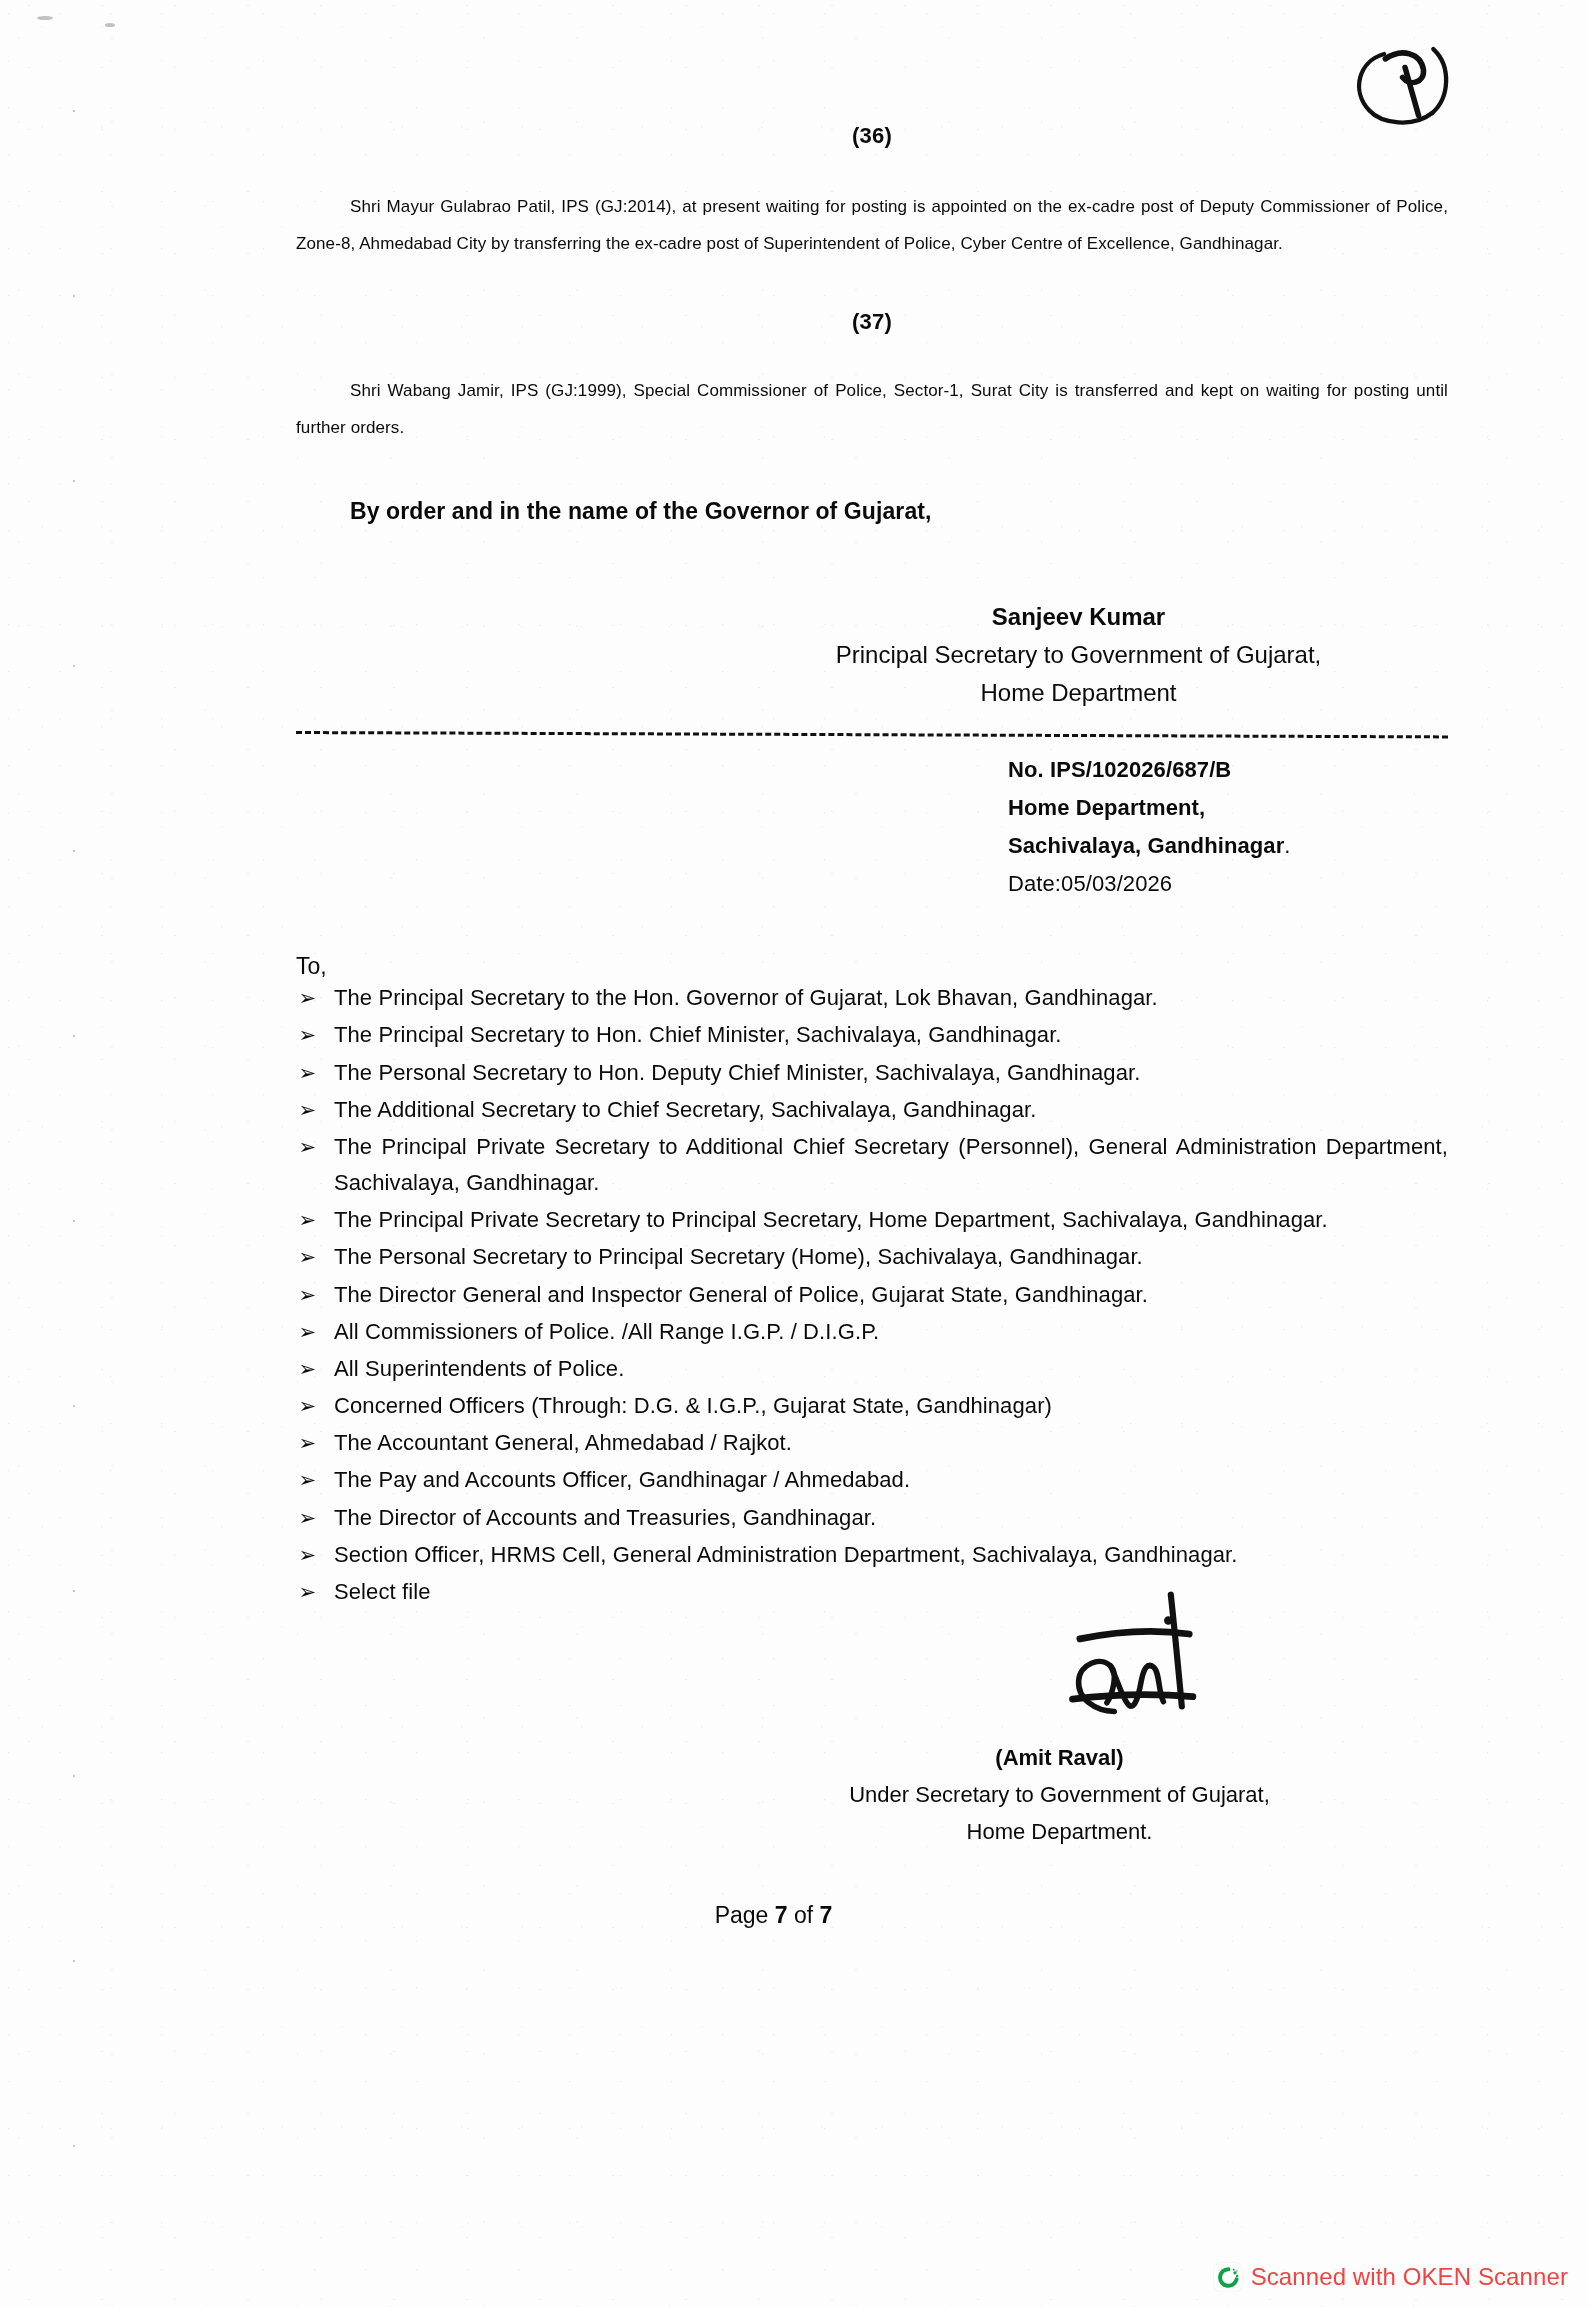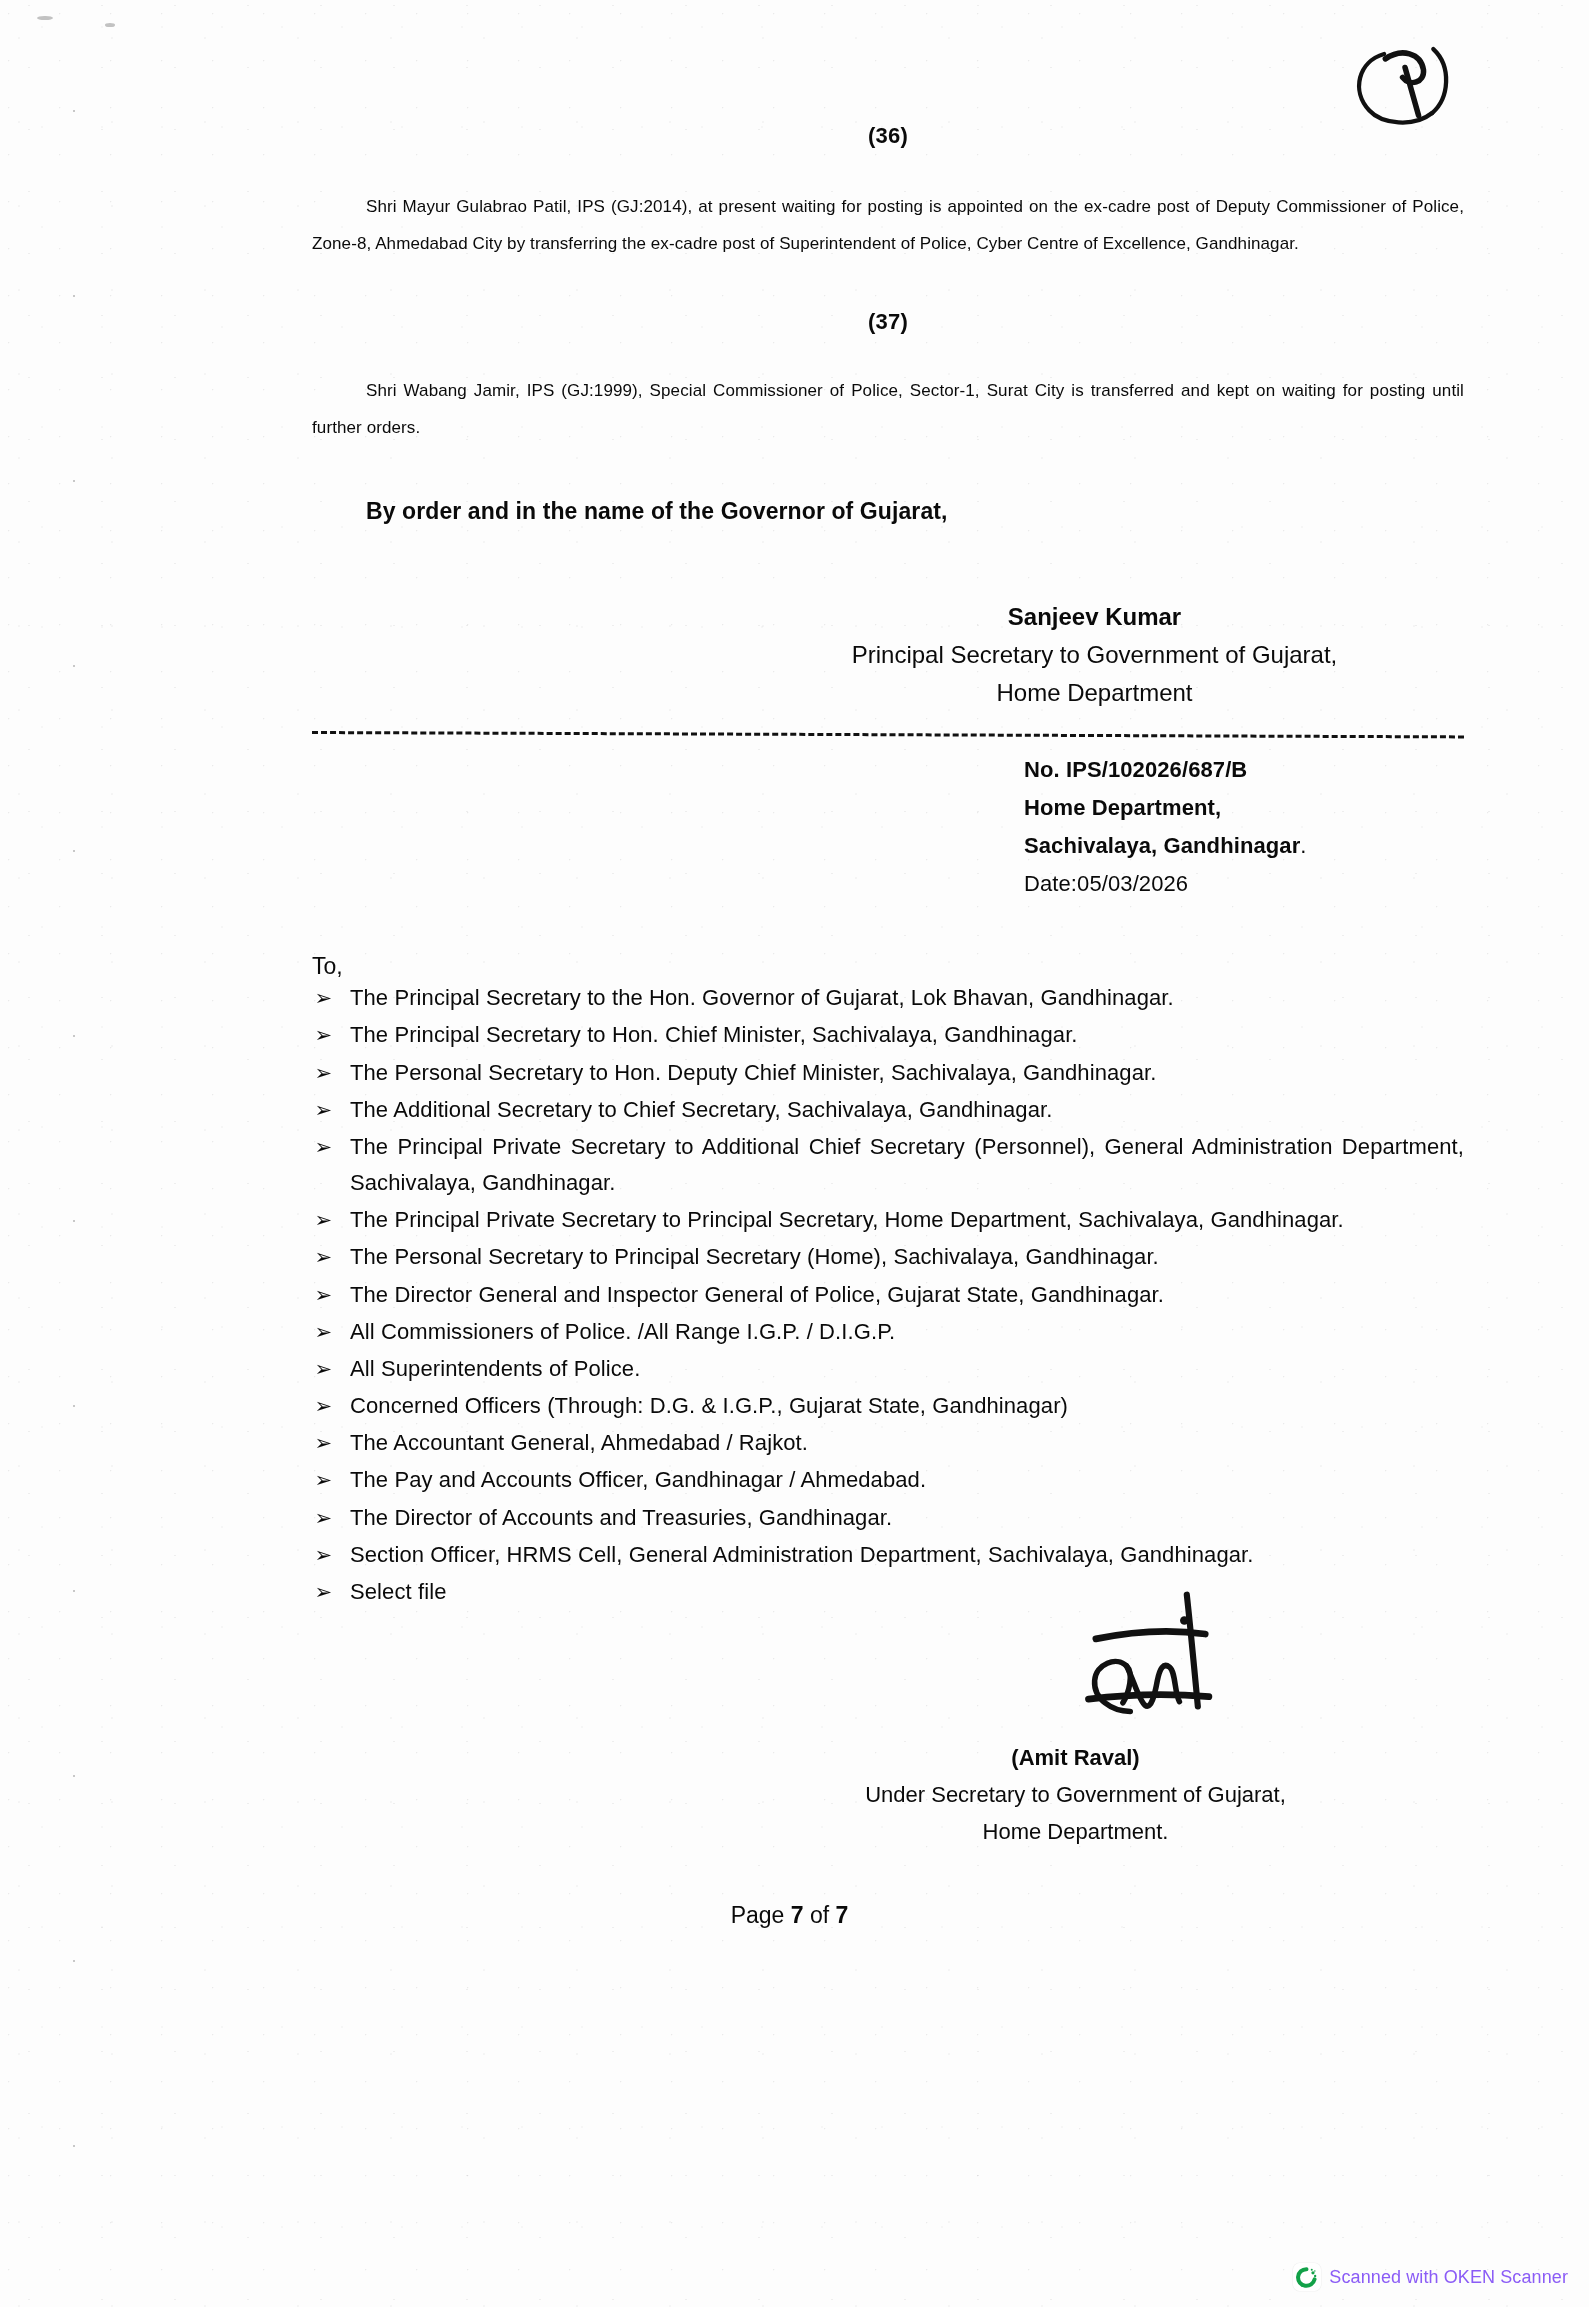--- a/index.html
+++ b/index.html
@@ -52,21 +52,21 @@
   .corner-mark {
     position: absolute;
     pointer-events: none;
     background: rgba(60,60,60,.30);
     border-radius: 50%;
   }
 
   
   .sheet {
     position: absolute;
-    left: 312px;
+    left: 296px;
     top: 0;
     width: 1152px;
     height: 100%;
   }
 
   .section-num {
     text-align: center;
     font-weight: bold;
     font-size: 22px;
     letter-spacing: 0.2px;
@@ -190,22 +190,22 @@
     width: 28px;
     height: 28px;
     border-radius: 6.8px;
     background: #ffffff;
     display: flex;
     align-items: center;
     justify-content: center;
     box-shadow: 0 0 0 0.6px rgba(0,0,0,.05);
   }
   .watermark .wm-text {
-    font-size: 18px;
-    color: #8b5cf6;
+    font-size: 24px;
+    color: #ef4444;
     letter-spacing: 0.1px;
   }
 
   .handmark {
     position: absolute;
     left: 1346px;
     top: 34px;
   }
 </style>
 </head>

